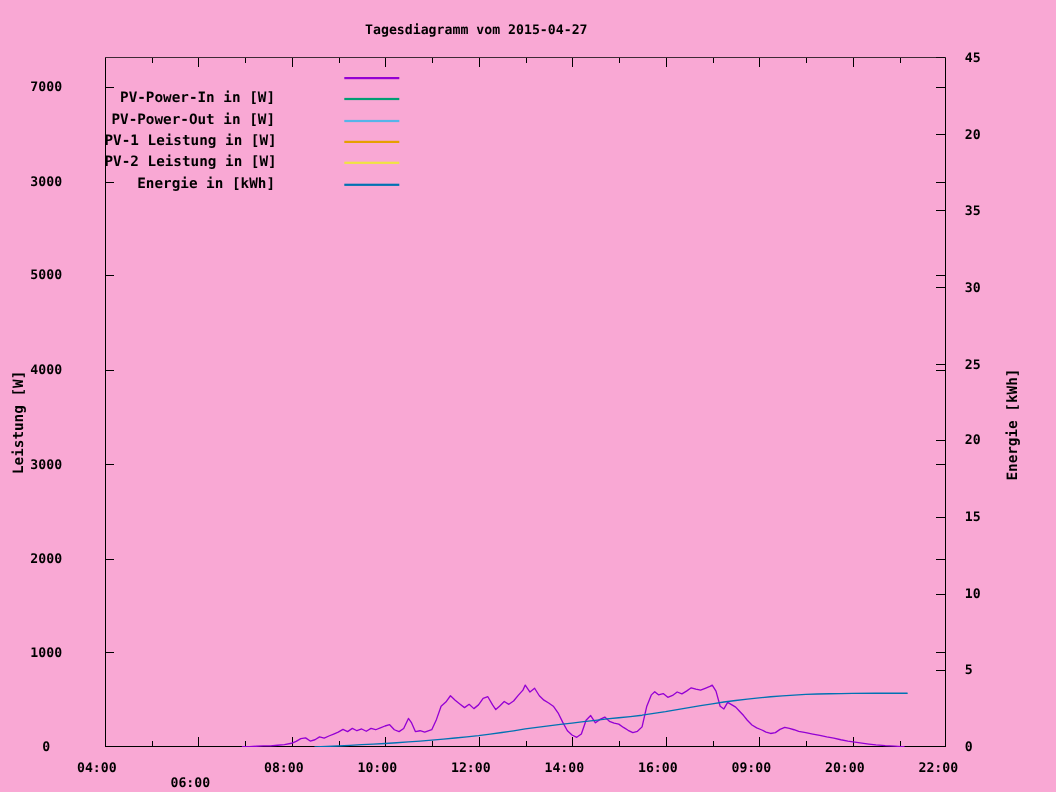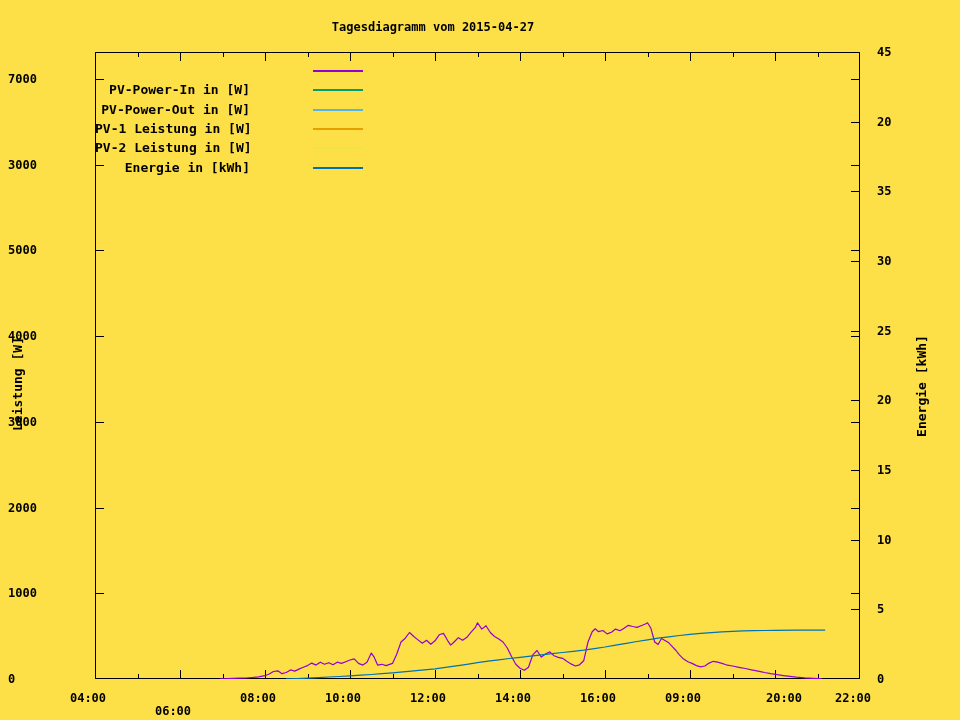--- a/index.html
+++ b/index.html
@@ -1,31 +1,31 @@
 <!DOCTYPE html>
 <html><head>
 <meta charset="utf-8">
 <style>
   html,body{margin:0;padding:0;background:#fff;}
   .screen{
-    position:relative;width:960px;height:720px;background:#fde047;
+    position:relative;width:960px;height:720px;background:#f9a8d4;
     font-family:"DejaVu Sans Mono","Liberation Mono",monospace;
     font-weight:bold;color:#000;overflow:hidden;
   }
   .chart-title{
     position:absolute;top:20px;left:433px;transform:translateX(-50%);
     font-size:12px;white-space:nowrap;
   }
   .axis-title{position:absolute;font-size:13px;white-space:nowrap;}
   .axis-title.left{left:17px;top:384px;transform:translate(-50%,-50%) rotate(-90deg);}
   .axis-title.right{left:921px;top:386px;transform:translate(-50%,-50%) rotate(-90deg);}
   .plot{position:absolute;left:95px;top:52px;width:765px;height:627px;}
   .plot svg{position:absolute;left:0;top:0;}
   .tick-label{position:absolute;font-size:12px;line-height:14px;white-space:nowrap;}
-  .ylab-left{left:8px;width:68px;text-align:left;}
+  .ylab-left{left:8px;width:68px;text-align:center;}
   .ylab-right{left:877px;text-align:left;}
   .xlab{transform:translateX(-50%);}
   .legend{position:absolute;left:0;top:0;width:300px;}
   .legend-row{position:absolute;left:0;height:18px;width:290px;}
   .legend-label{position:absolute;left:0;top:0;width:155px;text-align:right;font-size:13px;line-height:18px;white-space:nowrap;}
   .legend-sample{position:absolute;left:218px;top:8px;width:50px;height:2px;}
 </style>
 </head>
 <body>
 
@@ -151,16 +151,16 @@
       <div class="tick-label ylab-right" style="top: 114.667px;">20</div>
       <div class="tick-label ylab-right" style="top: 45px; text-align: right;">45</div>
       <div class="tick-label xlab" style="top: 691px; left: 88px;">04:00</div>
       <div class="tick-label xlab" style="top: 691px; left: 173px; margin-top: 13px;">06:00</div>
       <div class="tick-label xlab" style="top: 691px; left: 258px;">08:00</div>
       <div class="tick-label xlab" style="top: 691px; left: 343px;">10:00</div>
       <div class="tick-label xlab" style="top: 691px; left: 428px;">12:00</div>
       <div class="tick-label xlab" style="top: 691px; left: 513px;">14:00</div>
       <div class="tick-label xlab" style="top: 691px; left: 598px;">16:00</div>
       <div class="tick-label xlab" style="top: 691px; left: 683px;">09:00</div>
-      <div class="tick-label xlab" style="top: 691px; left: 768px; margin-left: 16px;">20:00</div>
+      <div class="tick-label xlab" style="top: 691px; left: 768px;">20:00</div>
       <div class="tick-label xlab" style="top: 691px; left: 853px;">22:00</div>
     </div>
 </div>
 
 </body></html>

